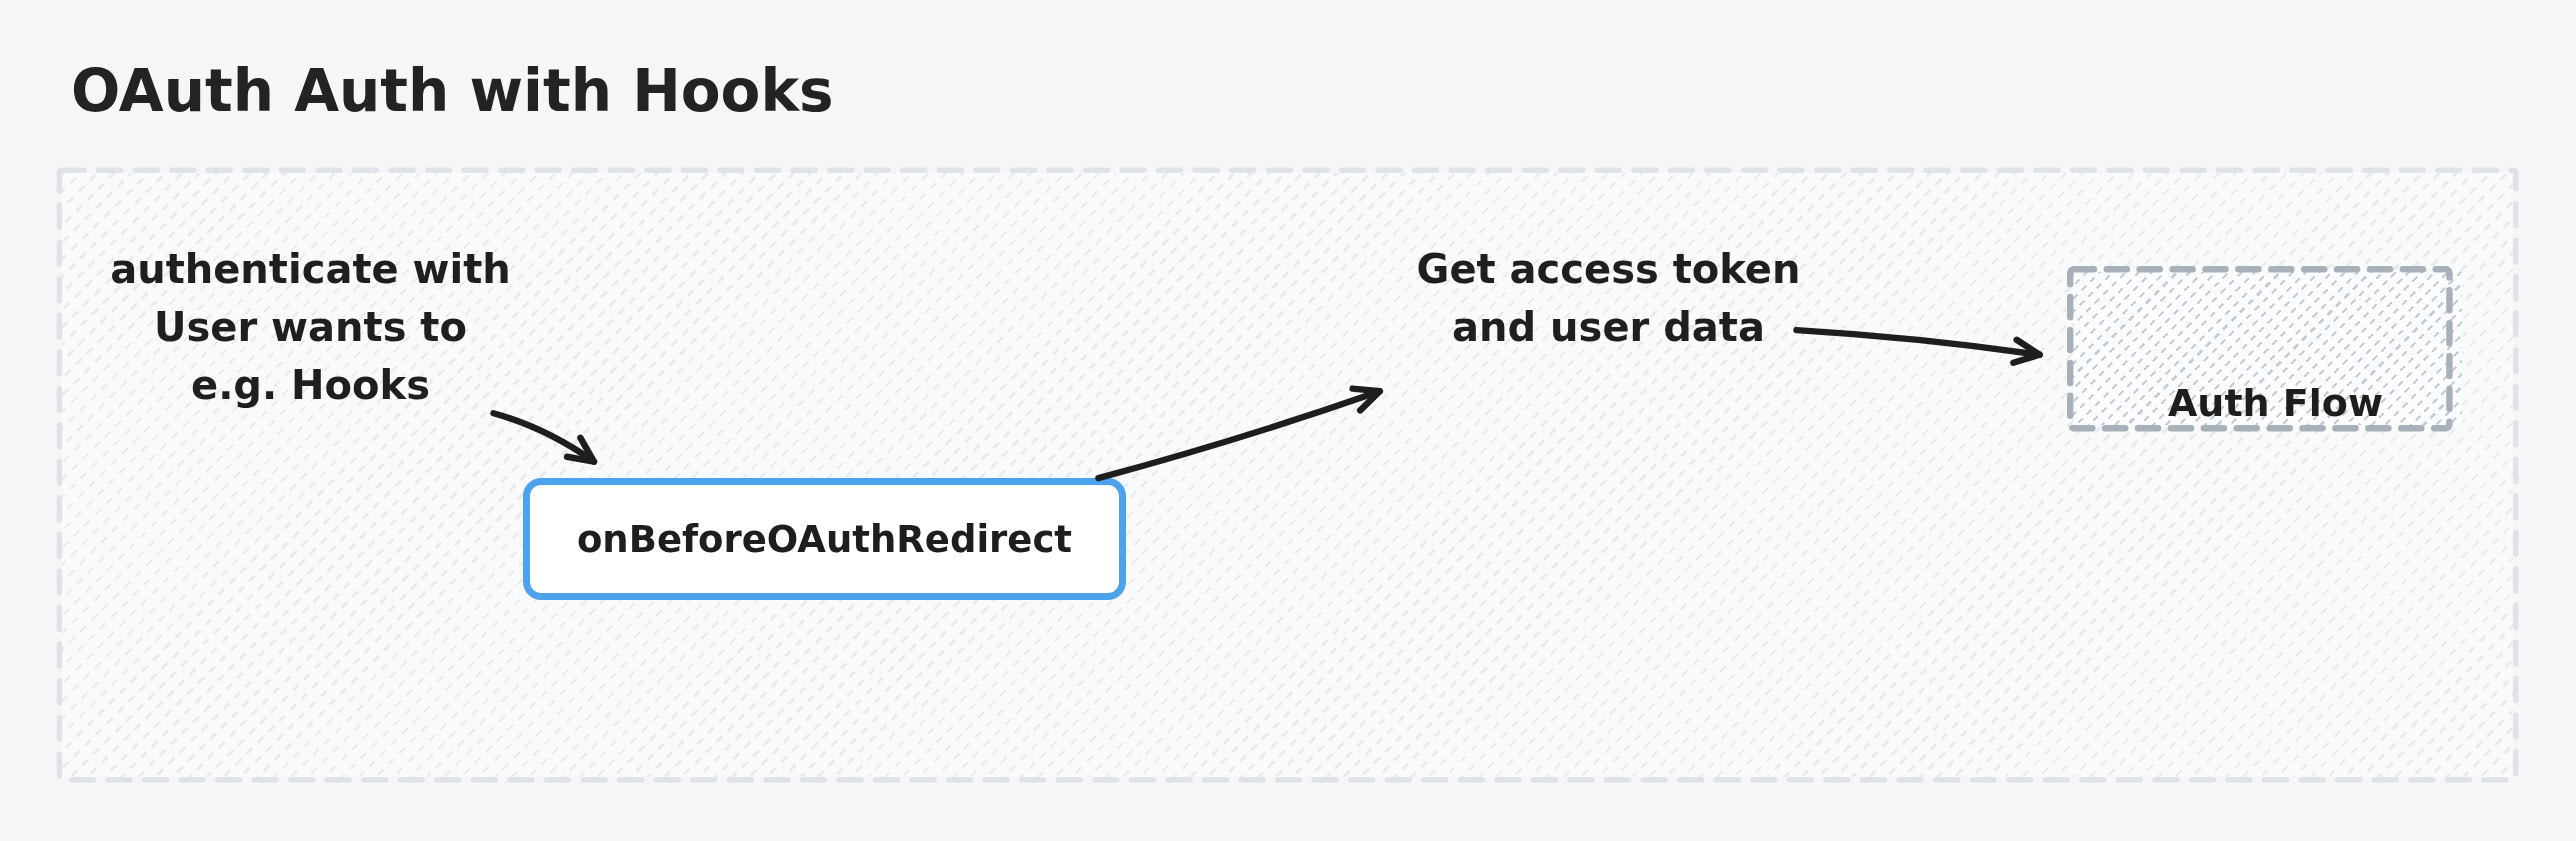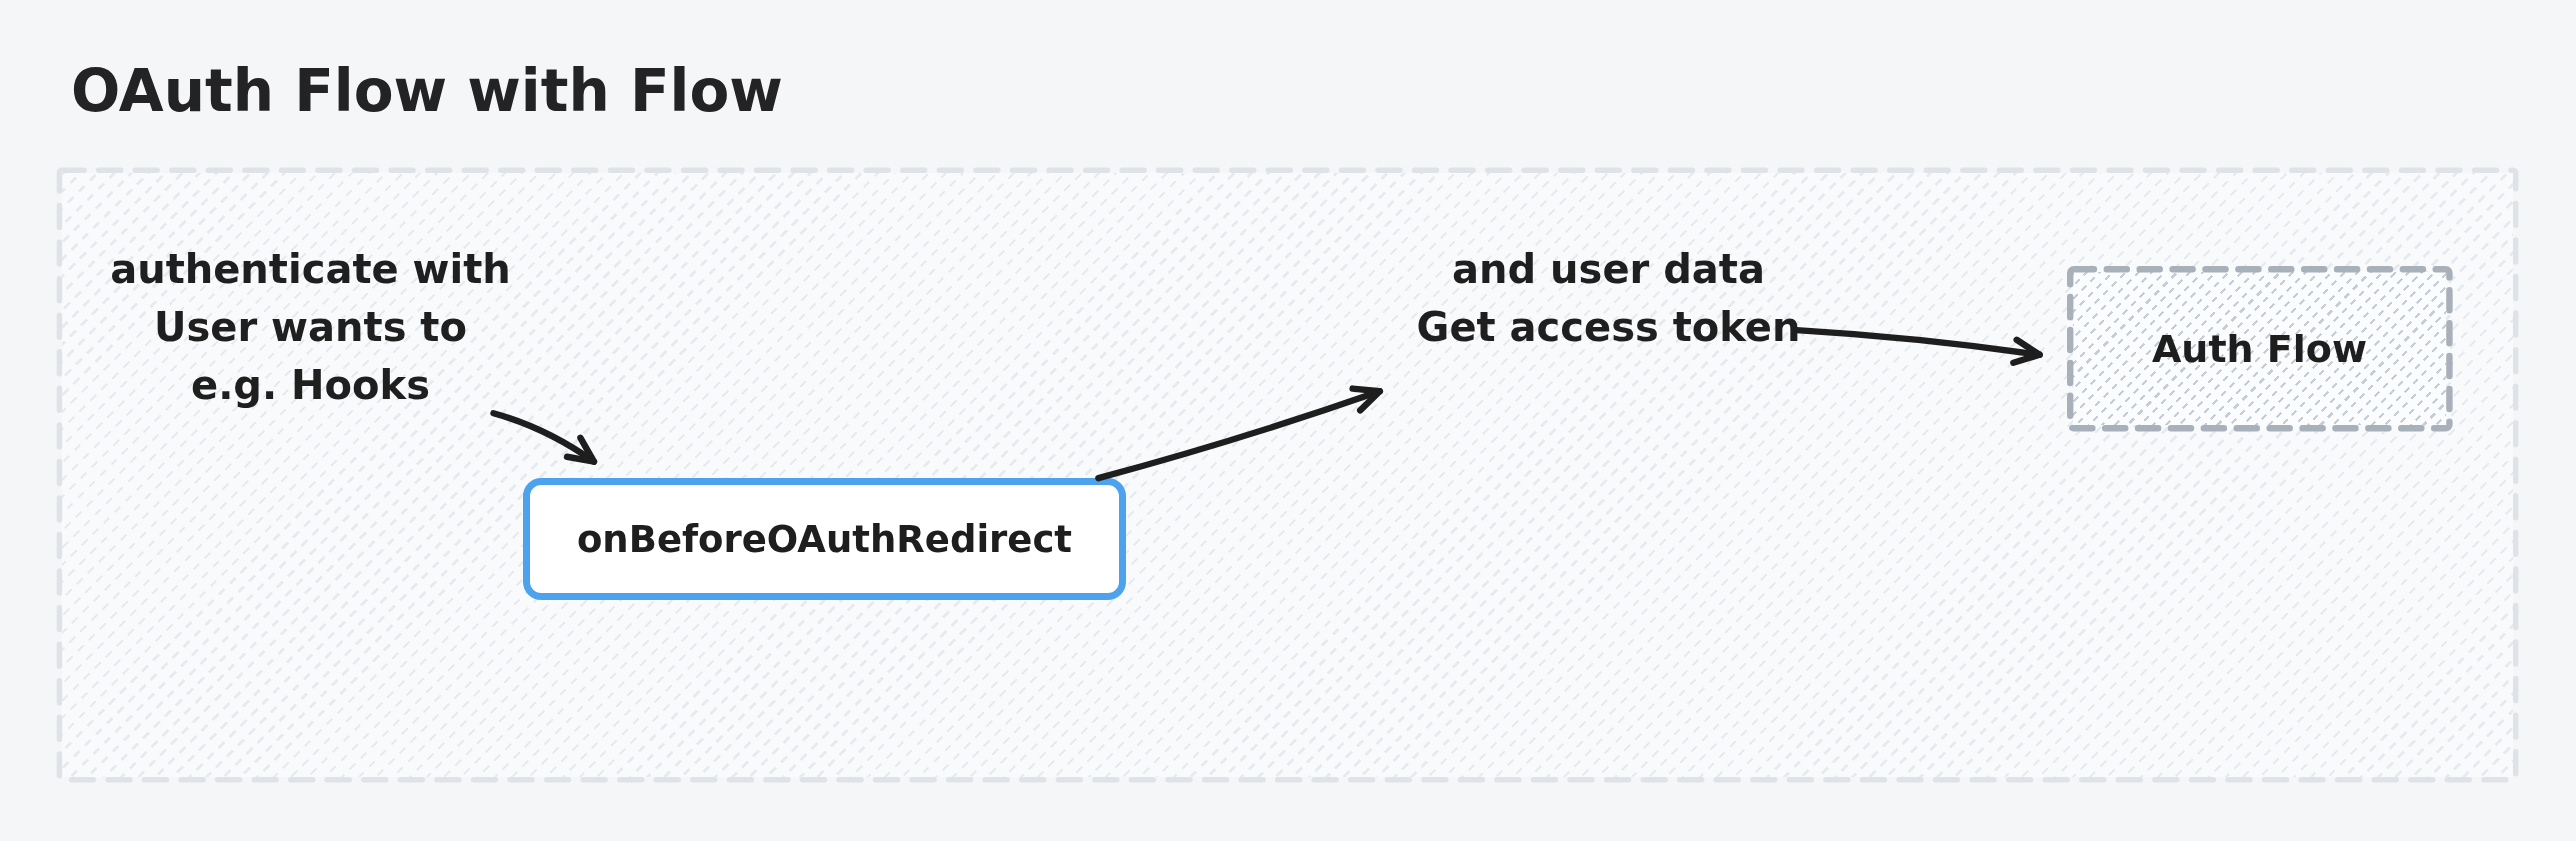--- a/index.html
+++ b/index.html
@@ -77,22 +77,23 @@
     position: absolute;
     left: 2073px;
     top: 272px;
     width: 373px;
     height: 153px;
     background-color: #fbfcfd;
     background-image:
       repeating-linear-gradient(45deg, #fbfcfd 0 5.5px, rgba(251,252,253,0) 5.5px 12px),
       repeating-linear-gradient(135deg, #c6cdd5 0 2.2px, rgba(198,205,213,0) 2.2px 9.1px);
     display: flex;
-    align-items: center;
+    align-items: flex-end;
     justify-content: center;
+    padding-left: 16px;
   }
   .auth-box-label {
     font-size: 38px;
     font-weight: 700;
     color: #1e1e1e;
     white-space: nowrap;
   }
 
   .overlay {
     position: absolute;
@@ -100,37 +101,37 @@
     width: 2576px;
     height: 842px;
     pointer-events: none;
   }
 </style>
 </head>
 <body>
 
 <div class="stage">
 
-  <div class="page-title">OAuth Flow with Flow</div>
+  <div class="page-title">OAuth Auth with Hooks</div>
 
   <div class="frame-fill"></div>
 
   <div class="note note-left">
     <div>authenticate with</div>
     <div>User wants to</div>
     <div>e.g. Hooks</div>
   </div>
 
   <div class="hook-box">
     <span class="hook-box-label">onBeforeOAuthRedirect</span>
   </div>
 
   <div class="note note-right">
+    <div>Get access token</div>
     <div>and user data</div>
-    <div>Get access token</div>
   </div>
 
   <div class="auth-box">
     <span class="auth-box-label">Auth Flow</span>
   </div>
 
   <svg class="overlay" viewBox="0 0 2819 921" xmlns="http://www.w3.org/2000/svg">
 
     <rect x="65" y="186" width="2688" height="667" rx="3" fill="none" stroke="#dfe2e7" stroke-width="6" stroke-dasharray="24 16" stroke-linecap="round"></rect>
 

